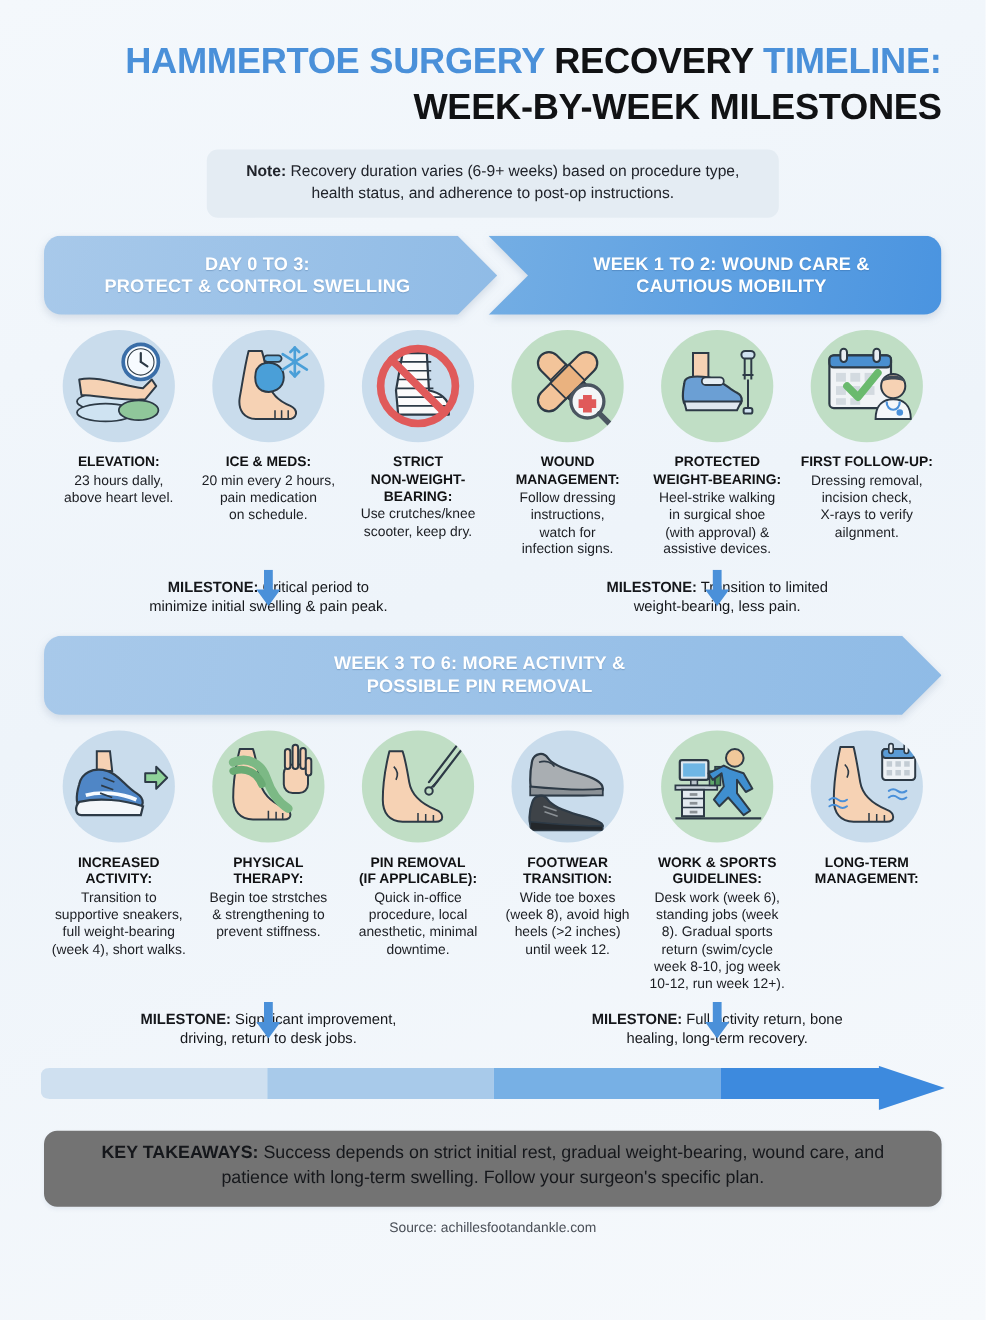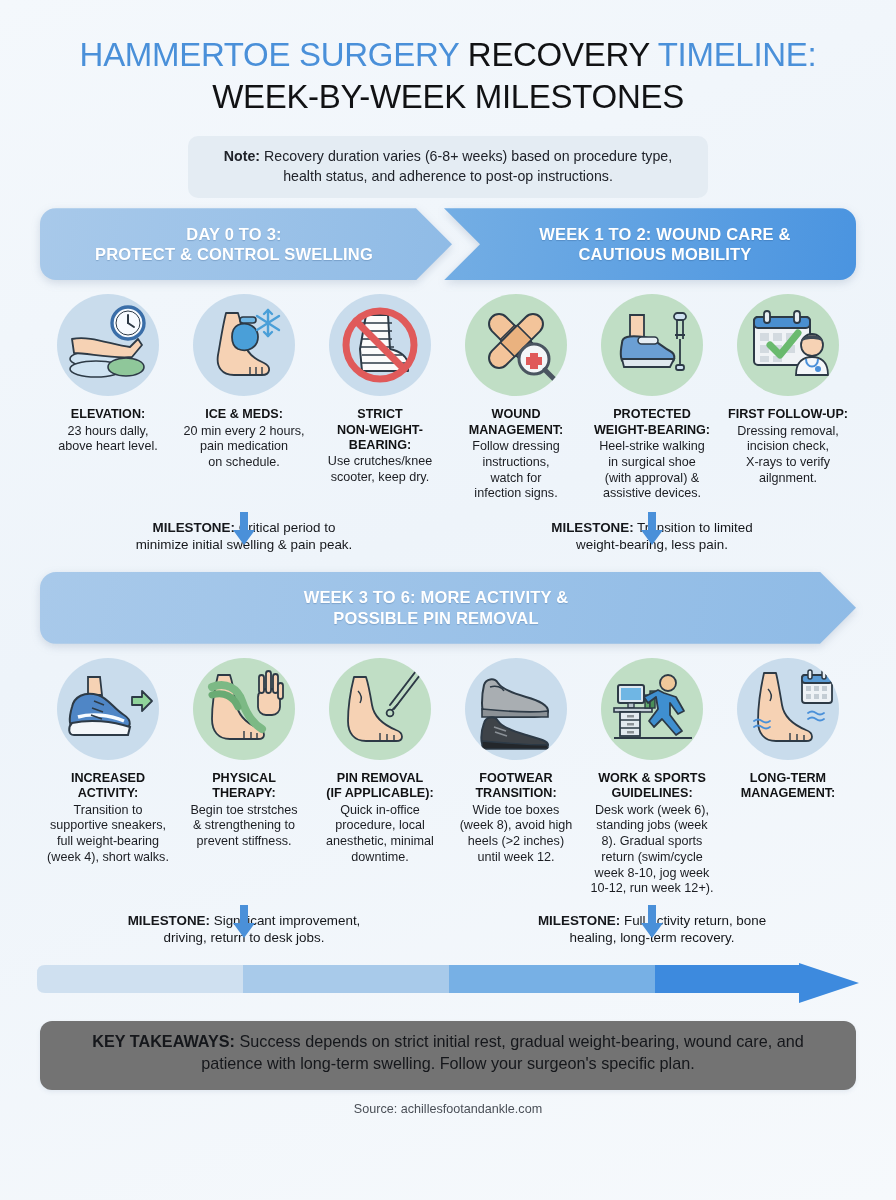--- a/index.html
+++ b/index.html
@@ -10,45 +10,46 @@
     background: linear-gradient(160deg, #f4f8fc 0%, #eef4fa 45%, #f6f9fc 100%);
     color: #16181c;
     position: relative;
     overflow: hidden;
   }
 
   
   .title-wrap { padding: 34px 40px 0; text-align: center; }
   .title-line {
     font-size: 33px;
-    font-weight: 400;
+    font-weight: 700;
     letter-spacing: -0.3px;
     line-height: 1.26;
     text-transform: uppercase;
+    text-align: right;
   }
   .t-blue { color: #4a90d9; }
   .t-dark { color: #111214; }
 
   
   .note-box {
     margin: 19px auto 0;
     width: 520px;
     background: #e4ecf3;
     border-radius: 10px;
     padding: 11px 22px 12px;
     text-align: center;
     font-size: 14.2px;
     line-height: 1.38;
     color: #20232a;
   }
   .note-box b { font-weight: 800; }
 
   
   .banner-row {
-    margin: 10px auto 0;
+    margin: 16px auto 0;
     width: 816px;
     height: 72px;
     display: flex;
     position: relative;
     filter: drop-shadow(0 3px 4px rgba(60,90,130,0.18));
   }
   .banner {
     flex: 1 1 50%;
     display: flex;
     align-items: center;
@@ -162,21 +163,21 @@
 <body>
 
 <div class="title-wrap">
   <div class="title-line">
     <span class="t-blue">Hammertoe Surgery </span><span class="t-dark">Recovery </span><span class="t-blue">Timeline:</span>
   </div>
   <div class="title-line t-dark">Week-by-Week Milestones</div>
 </div>
 
 <div class="note-box">
-  <b>Note:</b><span> Recovery duration varies (6-8+ weeks) based on procedure type, health status, and adherence to post-op instructions.</span>
+  <b>Note:</b><span> Recovery duration varies (6-9+ weeks) based on procedure type, health status, and adherence to post-op instructions.</span>
 </div>
 
 <div class="banner-row">
   <div class="banner banner-left" style="white-space:pre-line">Day 0 to 3:
 Protect &amp; Control Swelling</div>
   <div class="banner banner-right" style="white-space:pre-line">Week 1 to 2: Wound Care &amp;
 Cautious Mobility</div>
 </div>
 
 <div class="cards-row">

